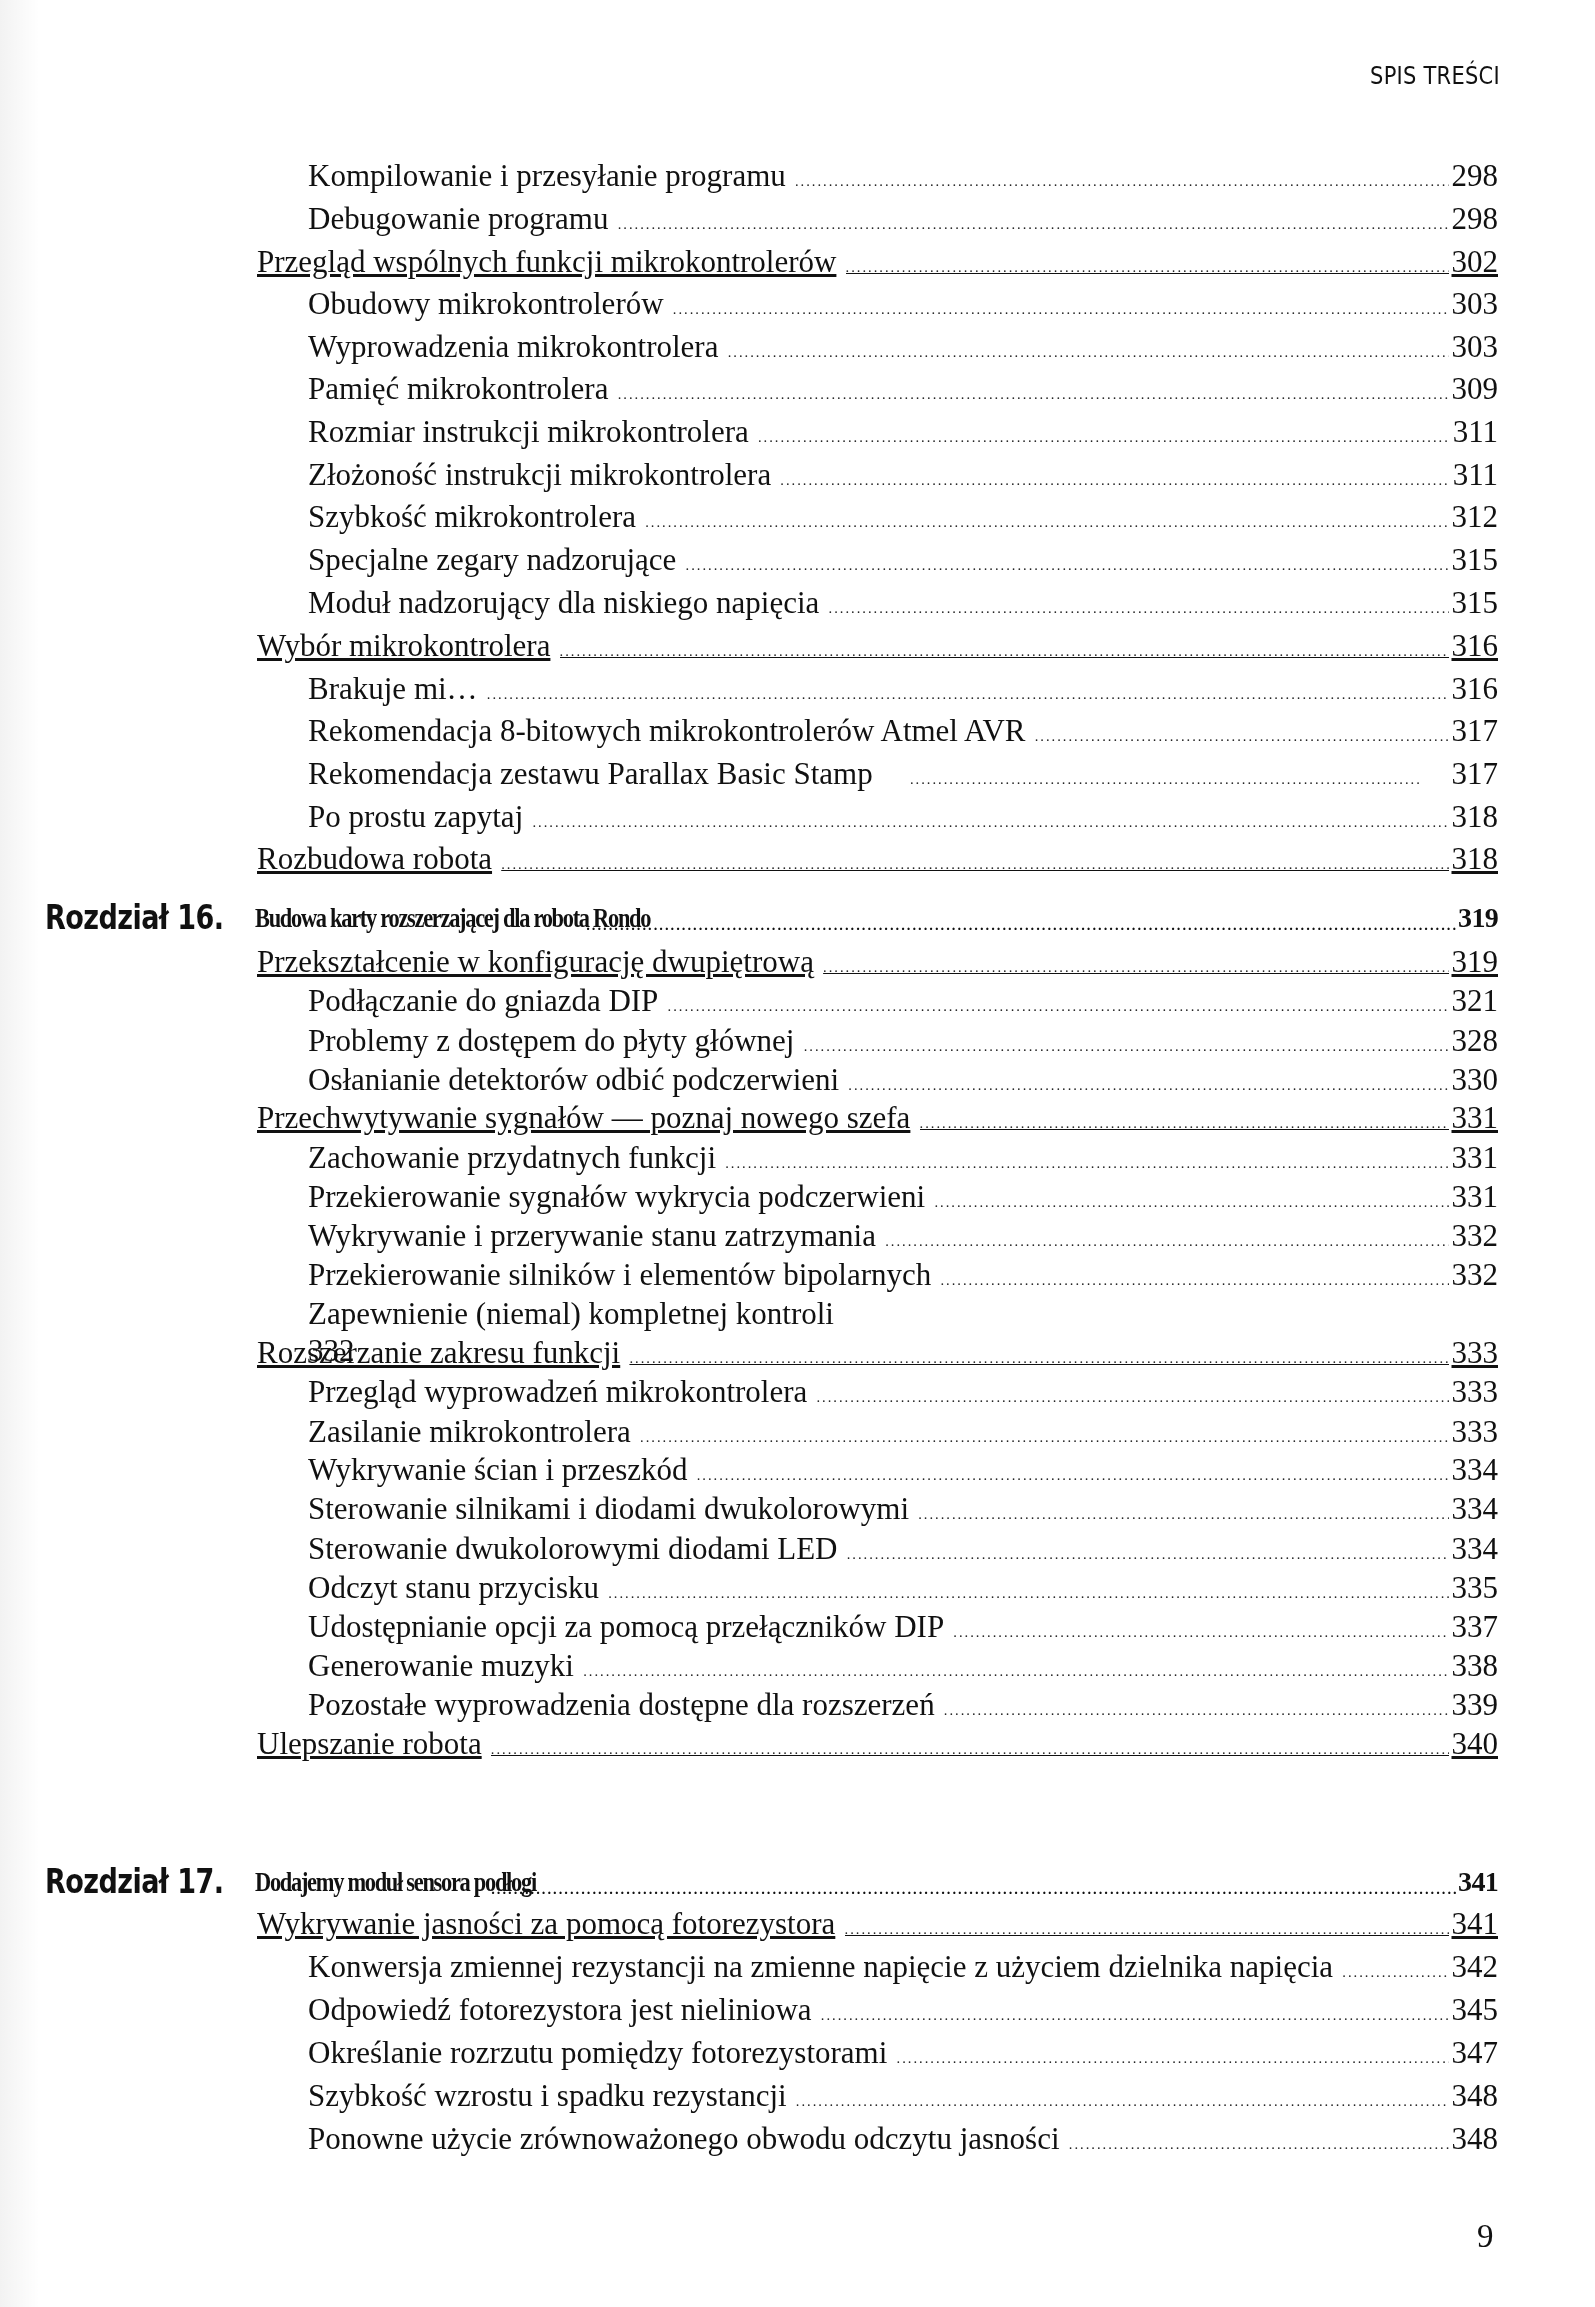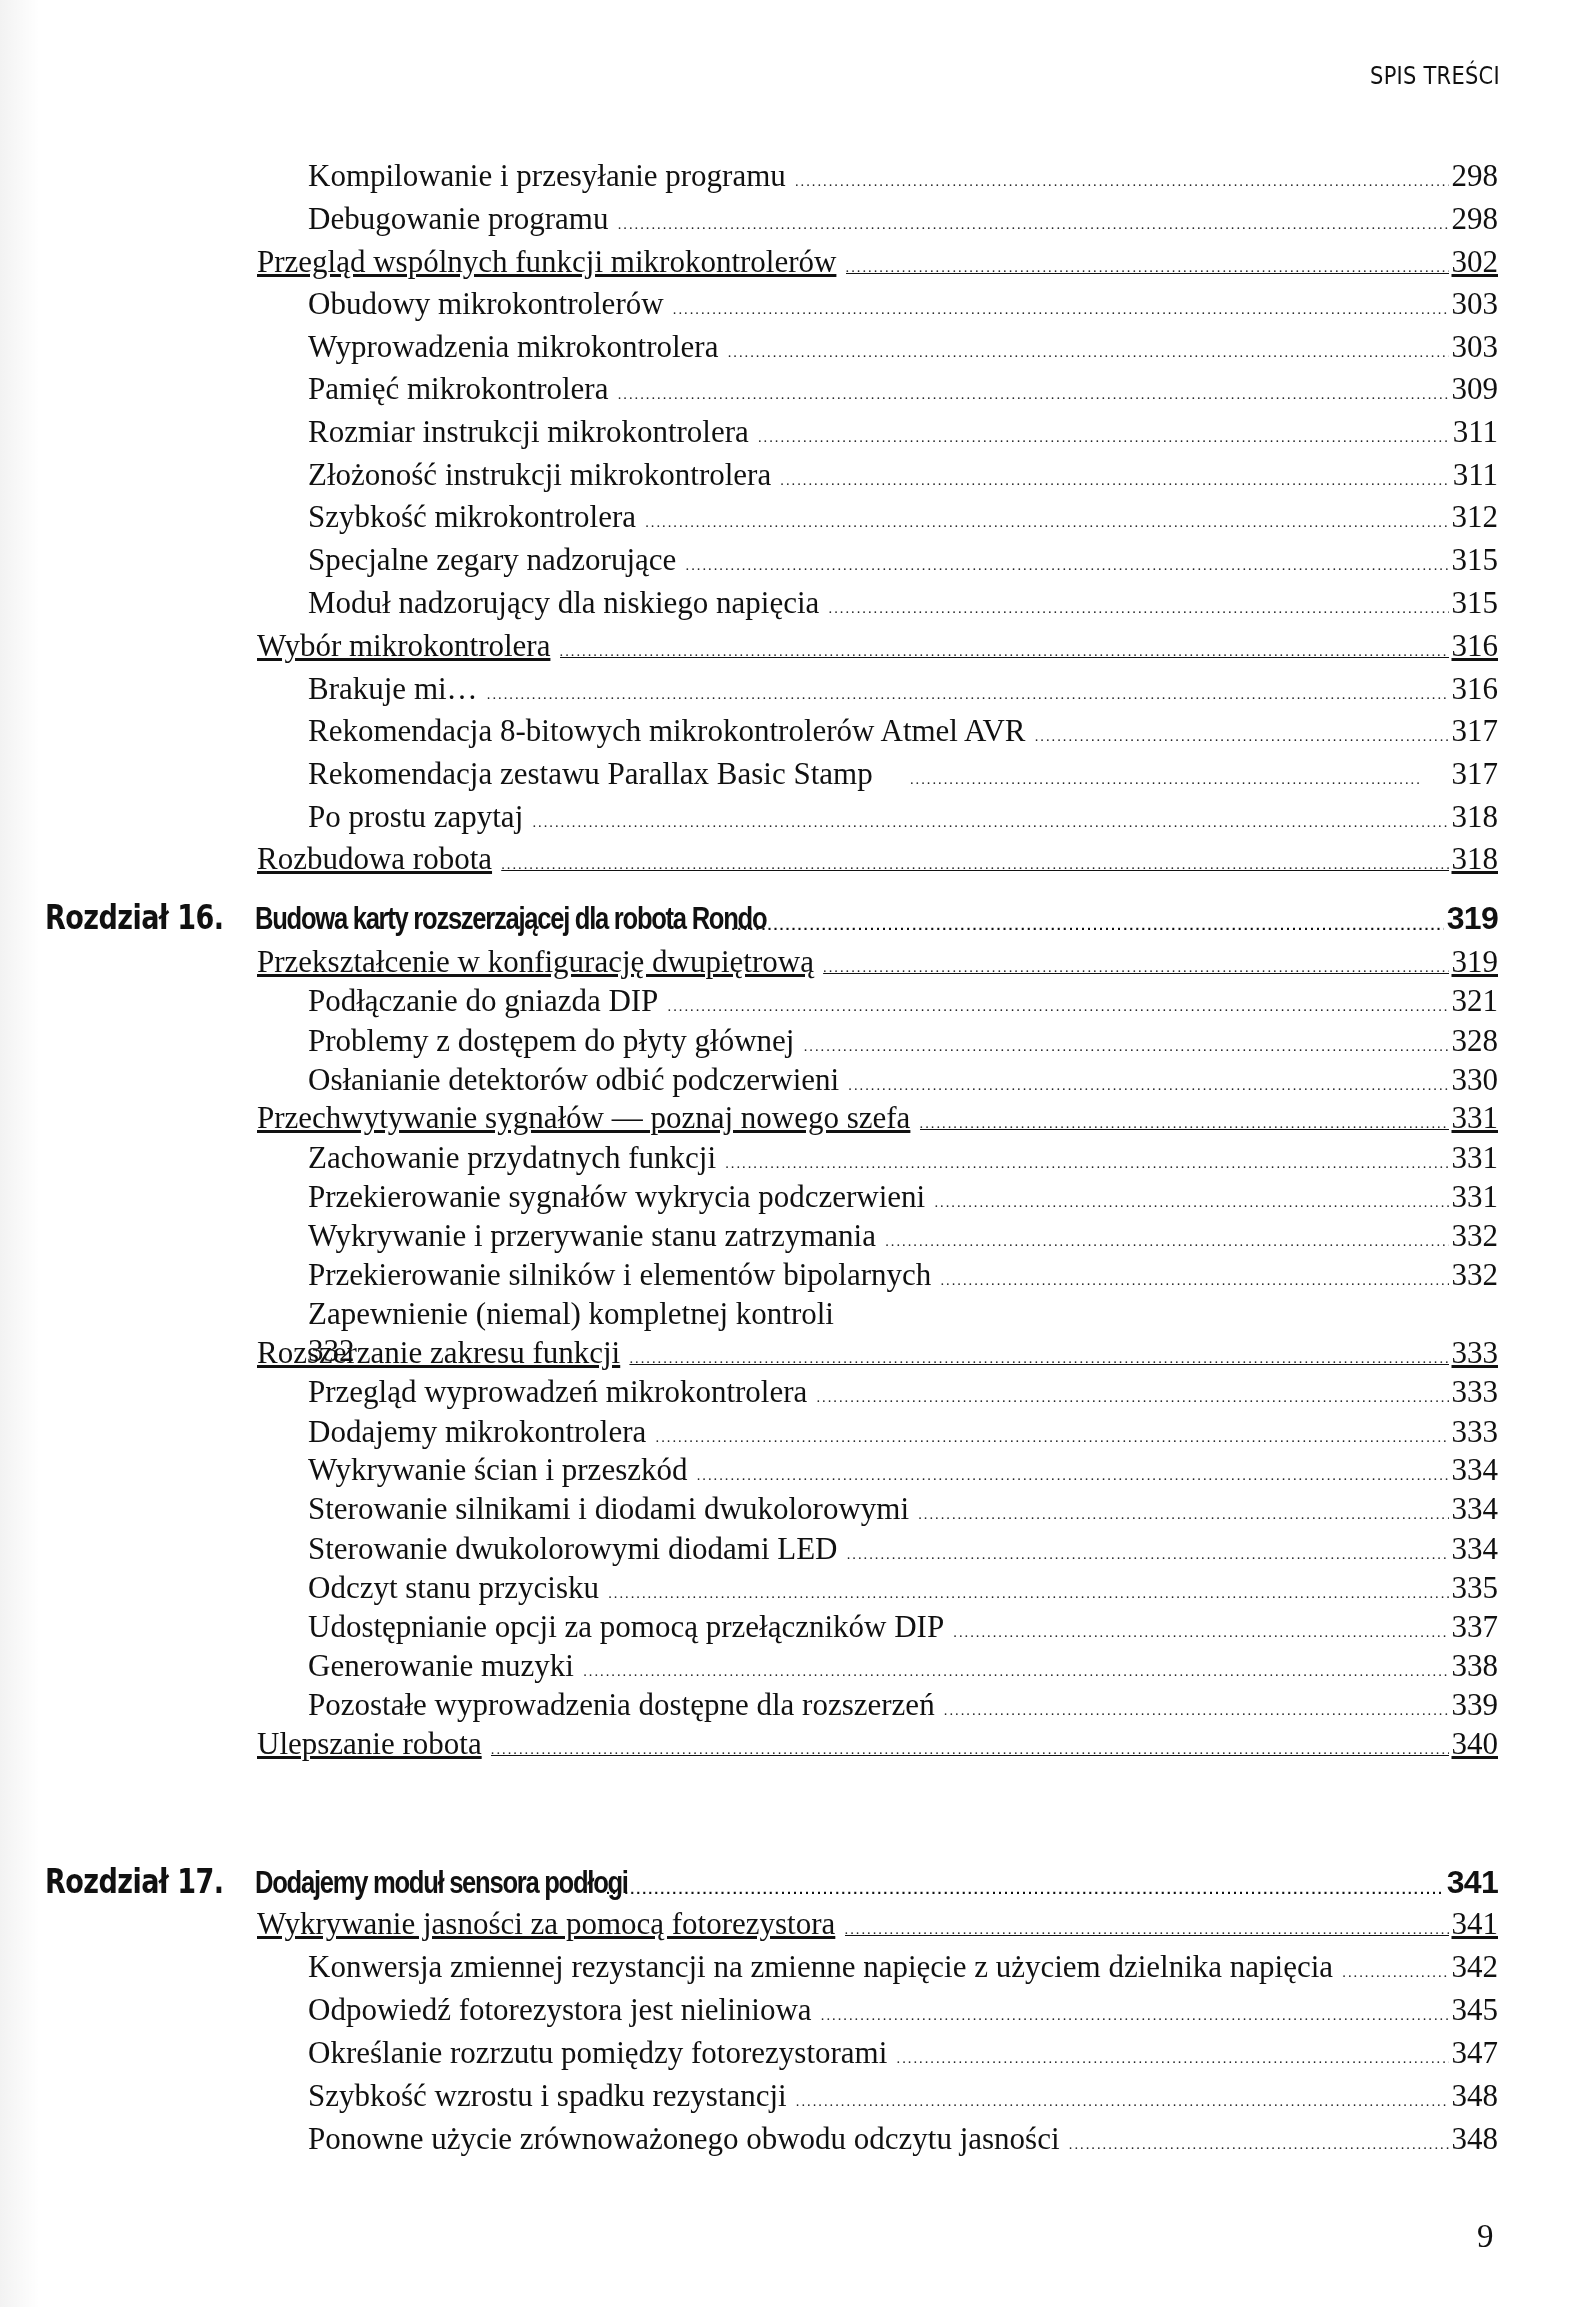--- a/index.html
+++ b/index.html
@@ -69,23 +69,23 @@
       transform-origin: left top;
       white-space: nowrap;
     }
     .chapter-row {
       position: absolute;
       left: 255px;
       right: 98px;
       display: flex;
       align-items: baseline;
       white-space: nowrap;
-      font-family: Liberation Sans, sans-serif;
+      font-family: Liberation Serif, serif;
       font-weight: bold;
-      font-size: 32px;
+      font-size: 28px;
       line-height: 40px;
       height: 40px;
     }
     .chapter-row .title {
       flex: 0 0 auto;
       display: inline-block;
       letter-spacing: -1.6px;
     }
     .chapter-row .leader {
       flex: 1 1 auto;
@@ -264,21 +264,21 @@
       <span class="title">Rozszerzanie zakresu funkcji</span>
       <span class="leader"></span>
       <span class="page">333</span>
     </div>
     <div class="toc-row level-2" style="top: 1373px;">
       <span class="title">Przegląd wyprowadzeń mikrokontrolera</span>
       <span class="leader"></span>
       <span class="page">333</span>
     </div>
     <div class="toc-row level-2" style="top: 1413px;">
-      <span class="title">Dodajemy mikrokontrolera</span>
+      <span class="title">Zasilanie mikrokontrolera</span>
       <span class="leader"></span>
       <span class="page">333</span>
     </div>
     <div class="toc-row level-2" style="top: 1451px;">
       <span class="title">Wykrywanie ścian i przeszkód</span>
       <span class="leader"></span>
       <span class="page">334</span>
     </div>
     <div class="toc-row level-2" style="top: 1490px;">
       <span class="title">Sterowanie silnikami i diodami dwukolorowymi</span>

